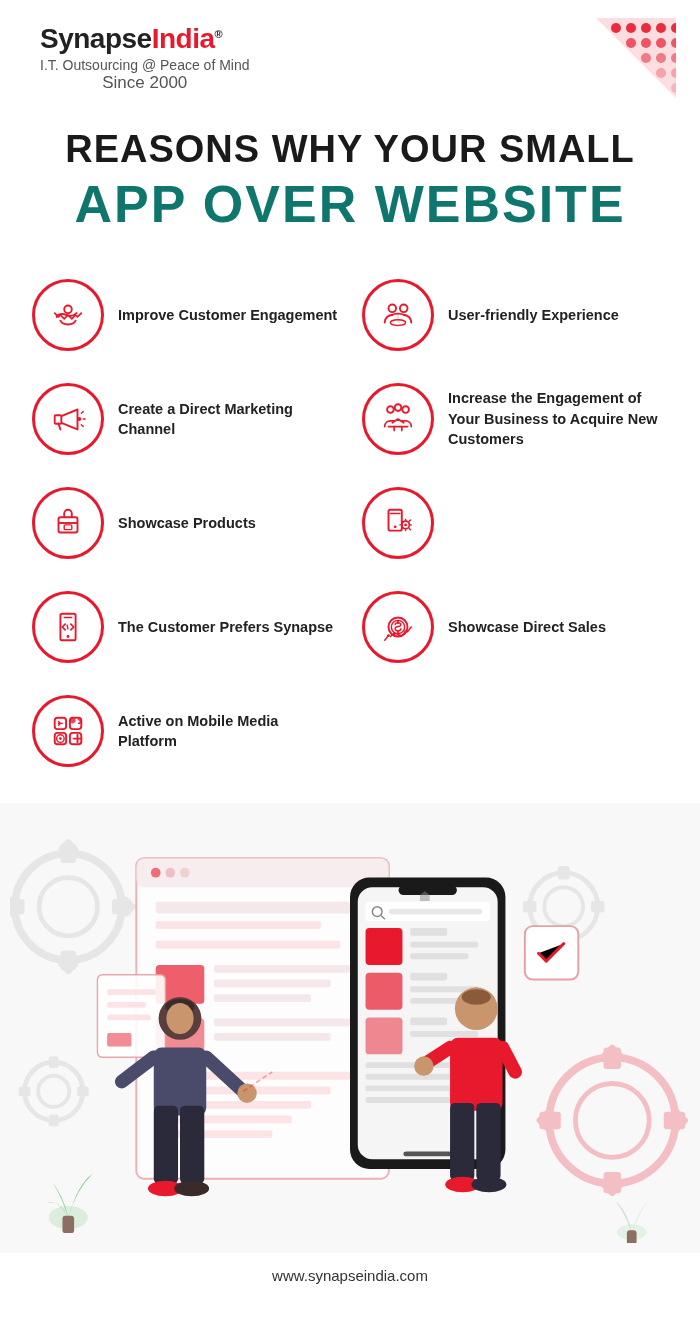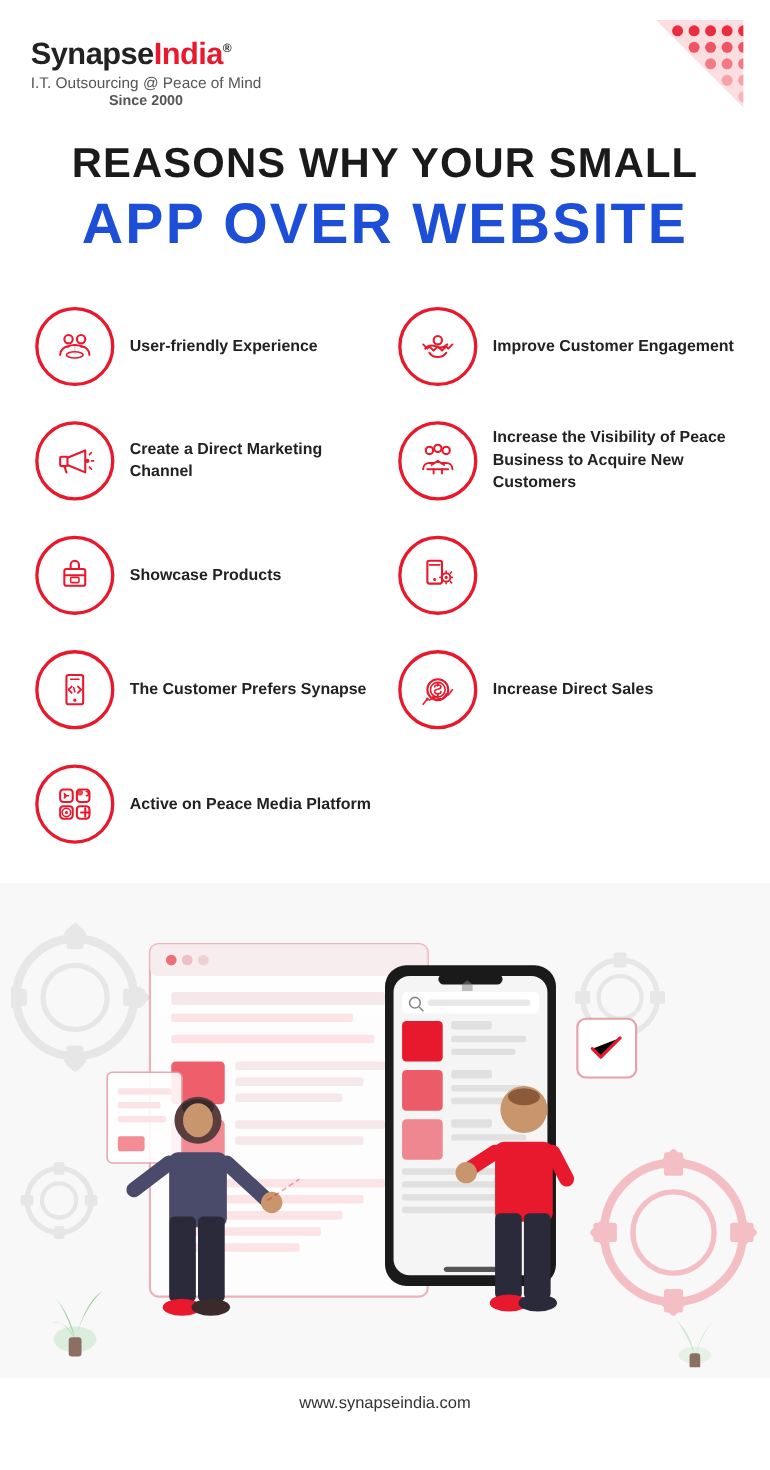--- a/index.html
+++ b/index.html
@@ -7,24 +7,24 @@
       width: 700px;
       min-height: 1336px;
       background: #ffffff;
       font-family: 'Arial', sans-serif;
       position: relative;
       overflow-x: hidden;
     }
 
     
     .header {
-      padding: 18px 24px 10px 28px;
+      padding: 18px 24px 10px 40px;
       display: flex;
       justify-content: space-between;
-      align-items: flex-end;
+      align-items: center;
     }
     .logo-area {}
     .logo-text {
       font-size: 28px;
       font-weight: 900;
       color: #e8192c;
       letter-spacing: -0.5px;
     }
     .logo-text span {
       color: #222;
@@ -33,24 +33,23 @@
       font-size: 11px;
       color: #e8192c;
       vertical-align: super;
     }
     .logo-subtitle {
       font-size: 14px;
       color: #555;
       margin-top: 2px;
     }
     .logo-since {
-      font-size: 13px;
+      font-size: 17px;
       color: #555;
       text-align: center;
-      font-weight: bold;
     }
     .corner-decoration {
       width: 80px;
       height: 80px;
       position: relative;
       overflow: hidden;
     }
     .corner-decoration svg {
       width: 100%;
       height: 100%;
@@ -65,21 +64,21 @@
       font-size: 38px;
       font-weight: 700;
       color: #1a1a1a;
       letter-spacing: 1px;
       text-transform: uppercase;
       line-height: 1.15;
     }
     .title-accent {
       font-size: 52px;
       font-weight: 900;
-      color: #1d4ed8;
+      color: #0f766e;
       text-transform: uppercase;
       letter-spacing: 2px;
       line-height: 1.1;
       margin-top: 4px;
     }
 
     
     .reasons-grid {
       display: grid;
       grid-template-columns: 1fr 1fr;
@@ -189,47 +188,47 @@
     <span>REASONS WHY YOUR SMALL</span><br>
   </div>
   <div class="title-accent">APP OVER WEBSITE</div>
 </div>
 
 <div class="reasons-grid">
 
   <div class="reason-item">
     <div class="reason-icon-wrap">
       <svg viewBox="0 0 40 40" fill="none" xmlns="http://www.w3.org/2000/svg">
+        <path d="M8 22c0 0 2-3 6-3s5 2 8 2 5-1 7-3" stroke="#e8192c" stroke-width="2" stroke-linecap="round"></path>
+        <path d="M6 18l4 4 2-2 4 4 4-4 4 4 4-4 2 2 4-4" stroke="#e8192c" stroke-width="1.8" stroke-linecap="round" stroke-linejoin="round"></path>
+        <circle cx="20" cy="14" r="4" stroke="#e8192c" stroke-width="2"></circle>
+        <path d="M12 26c1 2 4 4 8 4s7-2 8-4" stroke="#e8192c" stroke-width="2" stroke-linecap="round"></path>
+      </svg>
+    </div>
+    <div class="reason-text">Improve Customer Engagement</div>
+  </div>
+
+  <div class="reason-item">
+    <div class="reason-icon-wrap">
+      <svg viewBox="0 0 40 40" fill="none" xmlns="http://www.w3.org/2000/svg">
         <circle cx="14" cy="13" r="4" stroke="#e8192c" stroke-width="2"></circle>
         <circle cx="26" cy="13" r="4" stroke="#e8192c" stroke-width="2"></circle>
         <path d="M6 28c0-5 4-8 8-8" stroke="#e8192c" stroke-width="2" stroke-linecap="round"></path>
         <path d="M26 20c4 0 8 3 8 8" stroke="#e8192c" stroke-width="2" stroke-linecap="round"></path>
         <path d="M13 20c2-1 4-1.5 7-1.5s5 0.5 7 1.5" stroke="#e8192c" stroke-width="2" stroke-linecap="round"></path>
         <path d="M20 18.5V28" stroke="#e8192c" stroke-width="1" opacity="0.3"></path>
         <ellipse cx="20" cy="28" rx="8" ry="3" stroke="#e8192c" stroke-width="1.5"></ellipse>
       </svg>
     </div>
     <div class="reason-text">User-friendly Experience</div>
   </div>
 
   <div class="reason-item">
     <div class="reason-icon-wrap">
       <svg viewBox="0 0 40 40" fill="none" xmlns="http://www.w3.org/2000/svg">
-        <path d="M8 22c0 0 2-3 6-3s5 2 8 2 5-1 7-3" stroke="#e8192c" stroke-width="2" stroke-linecap="round"></path>
-        <path d="M6 18l4 4 2-2 4 4 4-4 4 4 4-4 2 2 4-4" stroke="#e8192c" stroke-width="1.8" stroke-linecap="round" stroke-linejoin="round"></path>
-        <circle cx="20" cy="14" r="4" stroke="#e8192c" stroke-width="2"></circle>
-        <path d="M12 26c1 2 4 4 8 4s7-2 8-4" stroke="#e8192c" stroke-width="2" stroke-linecap="round"></path>
-      </svg>
-    </div>
-    <div class="reason-text">Improve Customer Engagement</div>
-  </div>
-
-  <div class="reason-item">
-    <div class="reason-icon-wrap">
-      <svg viewBox="0 0 40 40" fill="none" xmlns="http://www.w3.org/2000/svg">
         <rect x="6" y="16" width="7" height="9" rx="1" stroke="#e8192c" stroke-width="2"></rect>
         <path d="M13 17L30 10v21L13 24" stroke="#e8192c" stroke-width="2" stroke-linejoin="round"></path>
         <path d="M10 25l2 6" stroke="#e8192c" stroke-width="2" stroke-linecap="round"></path>
         <circle cx="32" cy="20" r="2" fill="#e8192c"></circle>
         <path d="M34 14l2-2M34 26l2 2M36 20h2" stroke="#e8192c" stroke-width="1.5" stroke-linecap="round"></path>
       </svg>
     </div>
     <div class="reason-text">Create a Direct Marketing Channel</div>
   </div>
 
@@ -239,21 +238,21 @@
       <svg viewBox="0 0 40 40" fill="none" xmlns="http://www.w3.org/2000/svg">
         <circle cx="12" cy="10" r="3.5" stroke="#e8192c" stroke-width="2"></circle>
         <circle cx="28" cy="10" r="3.5" stroke="#e8192c" stroke-width="2"></circle>
         <circle cx="20" cy="8" r="3.5" stroke="#e8192c" stroke-width="2"></circle>
         <path d="M6 28c0-4 3-6 6-6h4M34 28c0-4-3-6-6-6h-4" stroke="#e8192c" stroke-width="1.8" stroke-linecap="round"></path>
         <path d="M14 24l6-4 6 4" stroke="#e8192c" stroke-width="1.8" stroke-linecap="round" stroke-linejoin="round"></path>
         <path d="M10 28h20" stroke="#e8192c" stroke-width="2" stroke-linecap="round"></path>
         <path d="M16 28v4M24 28v4" stroke="#e8192c" stroke-width="1.8" stroke-linecap="round"></path>
       </svg>
     </div>
-    <div class="reason-text">Increase the Visibility of Peace Business to Acquire New Customers</div>
+    <div class="reason-text">Increase the Engagement of Your Business to Acquire New Customers</div>
   </div>
 
   <div class="reason-item">
     <div class="reason-icon-wrap">
       <svg viewBox="0 0 40 40" fill="none" xmlns="http://www.w3.org/2000/svg">
         <rect x="10" y="14" width="20" height="16" rx="2" stroke="#e8192c" stroke-width="2"></rect>
         <path d="M10 20h20" stroke="#e8192c" stroke-width="2"></path>
         <path d="M16 14v-4a4 4 0 0 1 8 0v4" stroke="#e8192c" stroke-width="2"></path>
         <rect x="16" y="22" width="8" height="5" rx="1" stroke="#e8192c" stroke-width="1.5"></rect>
       </svg>
@@ -294,39 +293,39 @@
         <circle cx="20" cy="20" r="7" stroke="#e8192c" stroke-width="1.5"></circle>
         <path d="M20 14v2M20 24v2" stroke="#e8192c" stroke-width="1.8" stroke-linecap="round"></path>
         <path d="M17 17.5c0-1.4 1.3-2 3-2s3 .8 3 2-1.5 1.8-3 2-3 .8-3 2.3c0 1.4 1.3 2.2 3 2.2s3-.8 3-2.2" stroke="#e8192c" stroke-width="1.5" stroke-linecap="round"></path>
         <path d="M6 34l4-5M12 30l4-3M18 27l4 2M24 29l4-4M30 25l4-5" stroke="#e8192c" stroke-width="1.5" stroke-linecap="round"></path>
         <circle cx="10" cy="29" r="1.5" fill="#e8192c"></circle>
         <circle cx="16" cy="27" r="1.5" fill="#e8192c"></circle>
         <circle cx="22" cy="29" r="1.5" fill="#e8192c"></circle>
         <circle cx="28" cy="25" r="1.5" fill="#e8192c"></circle>
       </svg>
     </div>
-    <div class="reason-text">Increase Direct Sales</div>
+    <div class="reason-text">Showcase Direct Sales</div>
   </div>
 
   <div class="reason-item">
     <div class="reason-icon-wrap">
       <svg viewBox="0 0 40 40" fill="none" xmlns="http://www.w3.org/2000/svg">
         <rect x="6" y="6" width="12" height="12" rx="3" stroke="#e8192c" stroke-width="2"></rect>
         <rect x="22" y="6" width="12" height="12" rx="3" stroke="#e8192c" stroke-width="2"></rect>
         <rect x="6" y="22" width="12" height="12" rx="3" stroke="#e8192c" stroke-width="2"></rect>
         <rect x="22" y="22" width="12" height="12" rx="3" stroke="#e8192c" stroke-width="2"></rect>
         <path d="M10 12h4M10 10l2 2-2 2" stroke="#e8192c" stroke-width="1.5" stroke-linecap="round" stroke-linejoin="round"></path>
         <path d="M25 12c1.7 0 3-1.3 3-3s-1.3-3-3-3-3 1.3-3 3 1.3 3 3 3z" fill="#e8192c" opacity="0.8"></path>
         <path d="M31 12c1.1 0 2-.9 2-2s-.9-2-2-2" stroke="#e8192c" stroke-width="1.5" stroke-linecap="round"></path>
         <circle cx="12" cy="28" r="4" stroke="#e8192c" stroke-width="1.5"></circle>
         <circle cx="12" cy="28" r="1.5" fill="#e8192c"></circle>
         <path d="M26 28h8M30 24v8" stroke="#e8192c" stroke-width="2" stroke-linecap="round"></path>
       </svg>
     </div>
-    <div class="reason-text">Active on Peace Media Platform</div>
+    <div class="reason-text">Active on Mobile Media Platform</div>
   </div>
 
 </div>
 
 <div class="illustration-section">
   <div class="illustration-container">
     <svg class="illus-svg" viewBox="0 0 700 420" xmlns="http://www.w3.org/2000/svg">
 
       <g opacity="0.15" transform="translate(60, 80)">
         <circle cx="0" cy="0" r="55" fill="none" stroke="#888" stroke-width="8"></circle>

